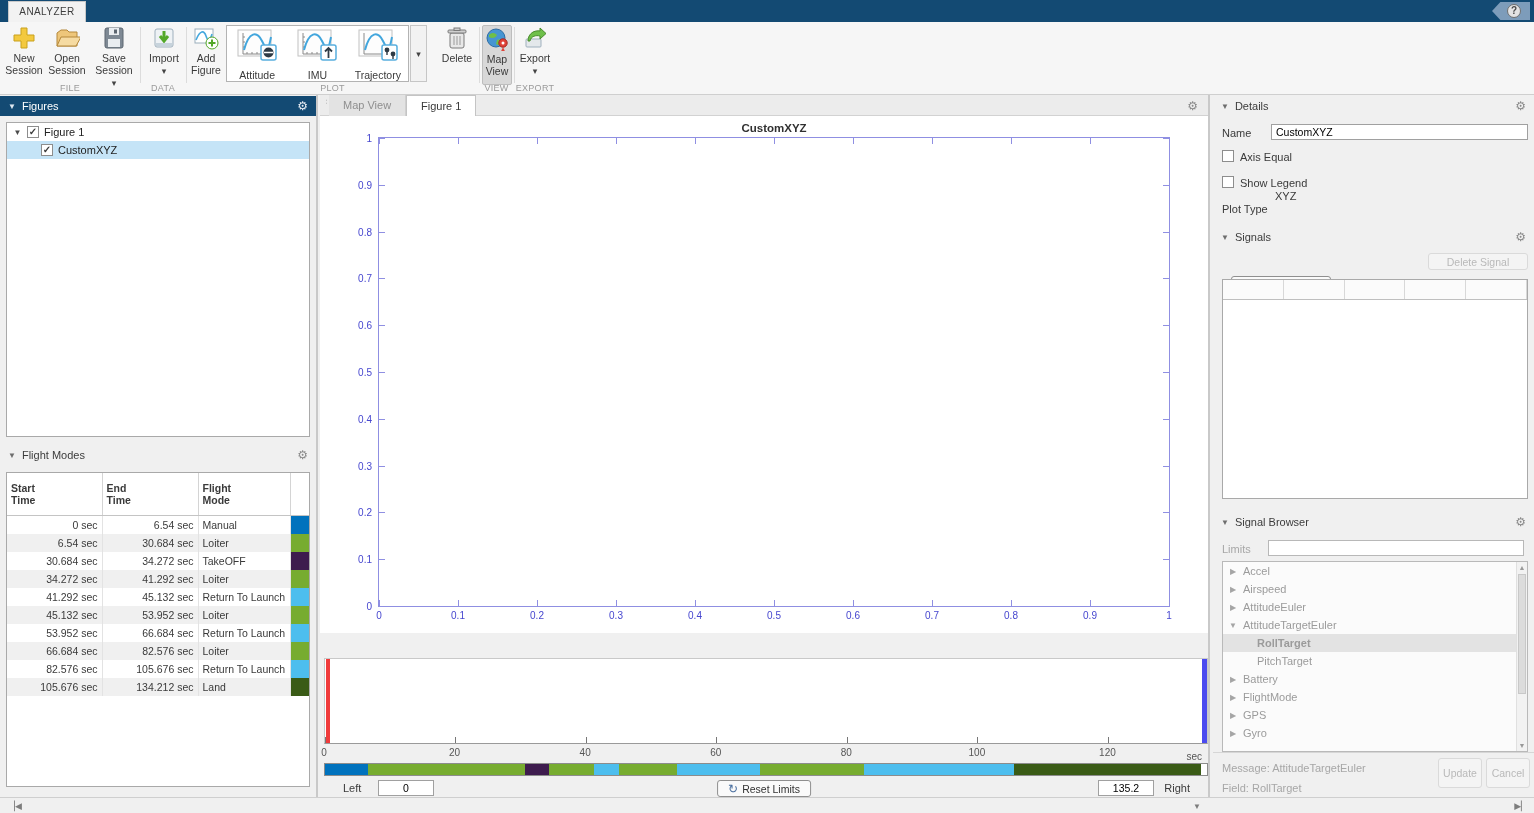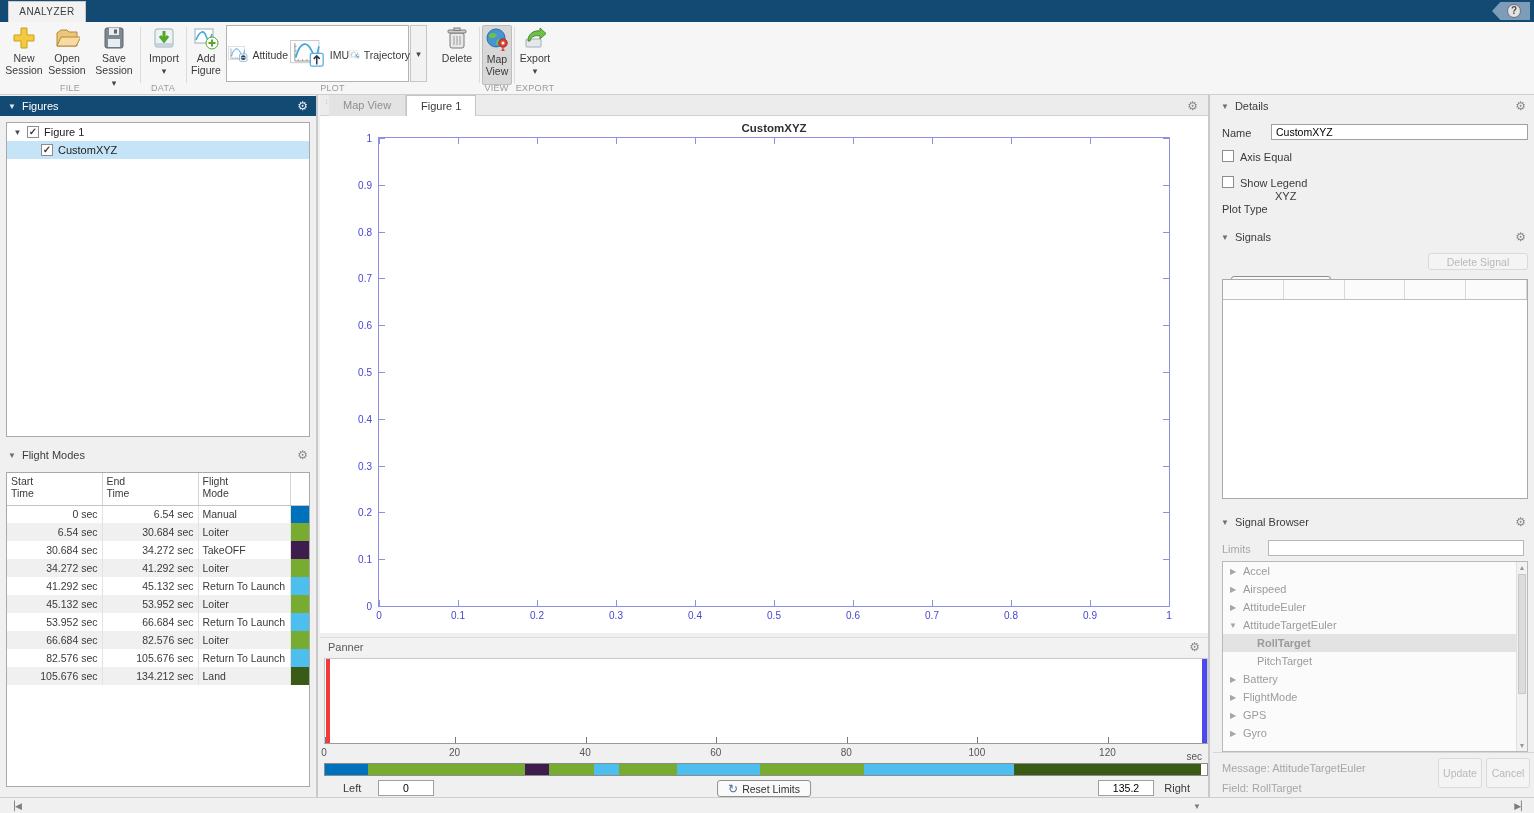--- a/index.html
+++ b/index.html
@@ -19,21 +19,21 @@
   
   .toolbar { position:absolute; top:22px; left:0; width:100%; height:73px; background:#f6f6f6; border-bottom:1px solid #cfcfcf; }
   .tb-btn { position:absolute; top:3px; display:flex; flex-direction:column; align-items:center; gap:1px;
     font-size:10.5px; line-height:12px; text-align:center; color:#3a3a3a; cursor:default; }
   .tb-btn svg { display:block; }
   .sec-label { position:absolute; bottom:1px; font-size:9px; color:#9a9a9a; text-align:center; letter-spacing:.3px; }
   .tb-div { position:absolute; top:5px; height:56px; width:1px; background:#dcdcdc; }
   .dd::after { content:"▾"; font-size:9px; color:#444; }
   .gallery { position:absolute; left:226px; top:3px; width:183px; height:57px; background:#fff;
     border:1px solid #b3b3b3; display:flex; }
-  .gal-item { width:61px; display:flex; flex-direction:row; align-items:center; padding-top:3px; gap:4px; font-size:10.5px; }
+  .gal-item { width:61px; display:flex; flex-direction:column; align-items:center; padding-top:3px; gap:4px; font-size:10.5px; }
   .gal-arrow { position:absolute; left:410px; top:3px; width:17px; height:57px; border:1px solid #c6c6c6;
     background:#f2f2f2; display:flex; align-items:center; justify-content:center; font-size:9px; color:#444; }
   .pressed { background:#d8d8d8; border:1px solid #bdbdbd; border-radius:2px; }
 
   
   .left-panel  { position:absolute; left:0; top:95px; width:318px; bottom:16px; background:#f0f0f0; border-right:2px solid #c9c9c9; }
   .center-panel{ position:absolute; left:320px; top:95px; width:890px; bottom:16px; background:#f0f0f0; border-right:2px solid #c9c9c9; }
   .right-panel { position:absolute; left:1213px; top:95px; right:0; bottom:16px; background:#f0f0f0; }
 
   .hdr { display:flex; align-items:center; gap:6px; height:20px; padding:0 8px; font-size:11px; color:#3c3c3c; }
@@ -55,21 +55,21 @@
 
   
   .tree-box { position:absolute; left:6px; right:6px; top:27px; height:315px; background:#fff; border:1px solid #a9a9a9; overflow:hidden; }
   .tree-row { display:flex; align-items:center; gap:5px; height:18px; font-size:11px; color:#222; }
   .tree-row.selected { background:#c5e4f7; }
   .tree-row .tw { width:9px; font-size:8px; color:#4a4a4a; text-align:center; flex:none; }
 
   
   .fm-box { position:absolute; left:6px; right:6px; top:377px; bottom:10px; background:#fff; border:1px solid #a9a9a9; overflow:hidden; }
   table.fm { border-collapse:collapse; width:100%; table-layout:fixed; font-size:10.5px; }
-  table.fm th { font-weight:normal; text-align:left; vertical-align:top; padding:2px 4px; height:32px;
+  table.fm th { font-weight:bold; text-align:left; vertical-align:top; padding:9px 4px; height:32px;
     border-right:1px solid #d4d4d4; border-bottom:1px solid #c4c4c4; white-space:pre-line; background:#fff; }
   table.fm td { padding:0 4px; height:18px; border-right:1px solid #e3e3e3; overflow:hidden; white-space:nowrap; }
   table.fm tr.odd  td { background:#fff; }
   table.fm tr.even td { background:#f0f0f0; }
   td.tnum { text-align:right; }
   td.chip { padding:0; }
 
   
   .tabbar { position:absolute; left:0; top:0; width:100%; height:21px; background:#ececec; border-bottom:1px solid #d2d2d2; }
   .tab { position:absolute; top:0; height:21px; line-height:20px; padding:0 14px; font-size:11px; }
@@ -439,26 +439,20 @@
         <span class="ylab" style="top: 20%;">0.8</span>
         <div class="tick-y" style="left: 0px; top: 10%;"></div>
         <div class="tick-y" style="right: 0px; top: 10%;"></div>
         <span class="ylab" style="top: 10%;">0.9</span>
         <div class="tick-y" style="left: 0px; top: 0%;"></div>
         <div class="tick-y" style="right: 0px; top: 0%;"></div>
         <span class="ylab" style="top: 0%;">1</span>
       </div>
   </div>
 
-  <div class="panner-hdr">
-    <div class="hdr" style="height:18px;">
-      <span style="color:#5a5a5a;">Panner</span>
-      <span class="gear"></span>
-    </div>
-  </div>
 
   <div class="panner-canvas" id="panner-canvas">
     <div class="cursor-left"></div>
     <div class="cursor-right"></div>
   <div class="ptick" style="left: 0%;"></div>
       <div class="ptick" style="left: 14.7929%;"></div>
       <div class="ptick" style="left: 29.5858%;"></div>
       <div class="ptick" style="left: 44.3787%;"></div>
       <div class="ptick" style="left: 59.1716%;"></div>
       <div class="ptick" style="left: 73.9645%;"></div>

